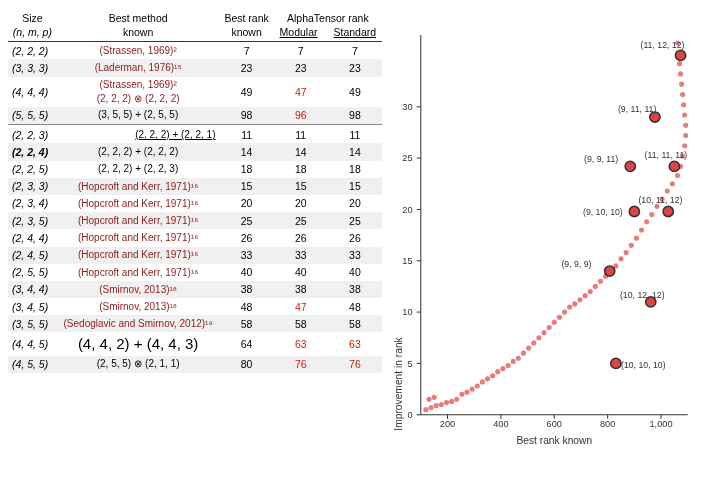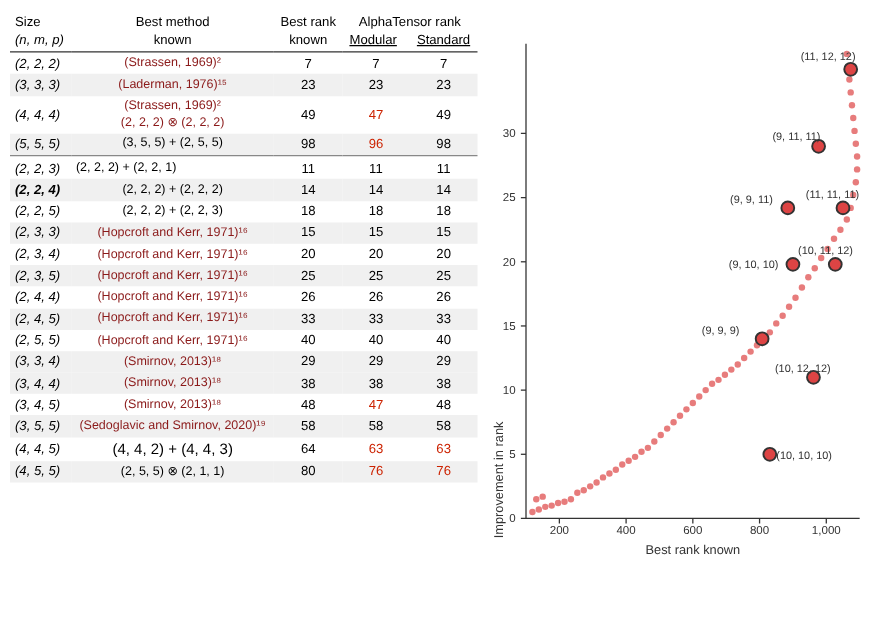--- a/index.html
+++ b/index.html
@@ -88,21 +88,21 @@
       height: 100%;
     }
   </style>
 </head>
 <body>
 
 <div class="table-section">
   <table>
     <thead>
       <tr>
-        <th style="text-align:left;">Size<br><span style="font-style:italic;">(n, m, p)</span></th>
+        <th style="text-align:center;">Size<br><span style="font-style:italic;">(n, m, p)</span></th>
         <th>Best method<br>known</th>
         <th>Best rank<br>known</th>
         <th colspan="2">AlphaTensor rank<br>
           <span style="display:inline-flex; gap:16px;text-decoration:underline;">
               <span>Modular</span>
               <span>Standard</span>
             </span>
         </th>
       </tr>
     </thead>
@@ -130,21 +130,21 @@
         </tr>
         <tr class="row-shaded">
           <td style="font-style: italic;">(5, 5, 5)</td>
           <td style="text-align: center; font-size: 10px; color: rgb(0, 0, 0);">(3, 5, 5) + (2, 5, 5)</td>
           <td style="color: rgb(0, 0, 0);">98</td>
           <td class="red-num">96</td>
           <td class="black-num">98</td>
         </tr>
         <tr class="row-separator">
           <td style="font-style: italic;">(2, 2, 3)</td>
-          <td style="text-align: left; font-size: 10px; color: rgb(0, 0, 0);">(2, 2, 2) + (2, 2, 1)</td>
+          <td style="text-align: right; font-size: 10px; color: rgb(0, 0, 0); text-decoration: underline;">(2, 2, 2) + (2, 2, 1)</td>
           <td style="color: rgb(0, 0, 0);">11</td>
           <td class="black-num">11</td>
           <td class="black-num">11</td>
         </tr>
         <tr class="row-shaded">
           <td style="font-style: italic; font-weight: bold;">(2, 2, 4)</td>
           <td style="text-align: center; font-size: 10px; color: rgb(0, 0, 0);">(2, 2, 2) + (2, 2, 2)</td>
           <td style="color: rgb(0, 0, 0);">14</td>
           <td class="black-num">14</td>
           <td class="black-num">14</td>
@@ -192,50 +192,43 @@
           <td class="black-num">33</td>
         </tr>
         <tr>
           <td style="font-style: italic;">(2, 5, 5)</td>
           <td style="text-align: center; font-size: 10px; color: rgb(139, 26, 26);">(Hopcroft and Kerr, 1971)¹⁶</td>
           <td style="color: rgb(0, 0, 0);">40</td>
           <td class="black-num">40</td>
           <td class="black-num">40</td>
         </tr>
         <tr class="row-shaded">
-          <td style="font-style: italic;">(3, 3, 4)</td>
-          <td style="text-align: center; font-size: 10px; color: rgb(139, 26, 26);">(Smirnov, 2013)¹⁸</td>
-          <td style="color: rgb(0, 0, 0);">29</td>
-          <td class="black-num">29</td>
-          <td class="black-num">29</td>
-        </tr>
-        <tr class="row-shaded">
           <td style="font-style: italic;">(3, 4, 4)</td>
           <td style="text-align: center; font-size: 10px; color: rgb(139, 26, 26);">(Smirnov, 2013)¹⁸</td>
           <td style="color: rgb(0, 0, 0);">38</td>
           <td class="black-num">38</td>
           <td class="black-num">38</td>
         </tr>
         <tr>
           <td style="font-style: italic;">(3, 4, 5)</td>
           <td style="text-align: center; font-size: 10px; color: rgb(139, 26, 26);">(Smirnov, 2013)¹⁸</td>
           <td style="color: rgb(0, 0, 0);">48</td>
           <td class="red-num">47</td>
           <td class="black-num">48</td>
         </tr>
         <tr class="row-shaded">
           <td style="font-style: italic;">(3, 5, 5)</td>
-          <td style="text-align: center; font-size: 10px; color: rgb(139, 26, 26);">(Sedoglavic and Smirnov, 2020)¹⁹</td>
+          <td style="text-align: center; font-size: 10px; color: rgb(139, 26, 26);">(Sedoglavic and Smirnov, 2012)¹⁹</td>
           <td style="color: rgb(0, 0, 0);">58</td>
           <td class="black-num">58</td>
           <td class="black-num">58</td>
         </tr>
         <tr>
           <td style="font-style: italic;">(4, 4, 5)</td>
-          <td style="font-size: 12px; color: rgb(0, 0, 0);">(4, 4, 2) + (4, 4, 3)</td>
+          <td style="font-size: 15px; color: rgb(0, 0, 0);">(4, 4, 2) + (4, 4, 3)</td>
           <td style="color: rgb(0, 0, 0);">64</td>
           <td class="red-num">63</td>
           <td class="red-num">63</td>
         </tr>
         <tr class="row-shaded">
           <td style="font-style: italic;">(4, 5, 5)</td>
           <td style="text-align: center; font-size: 10px; color: rgb(0, 0, 0);">(2, 5, 5) ⊗ (2, 1, 1)</td>
           <td style="color: rgb(0, 0, 0);">80</td>
           <td class="red-num">76</td>
           <td class="red-num">76</td>

